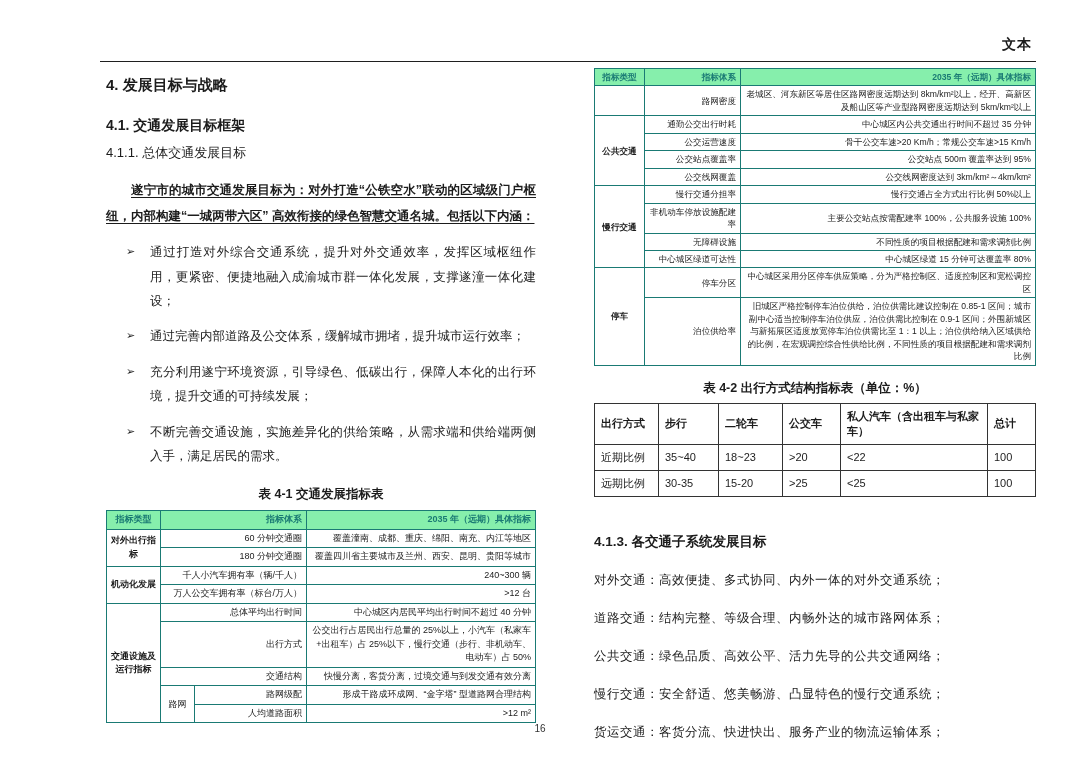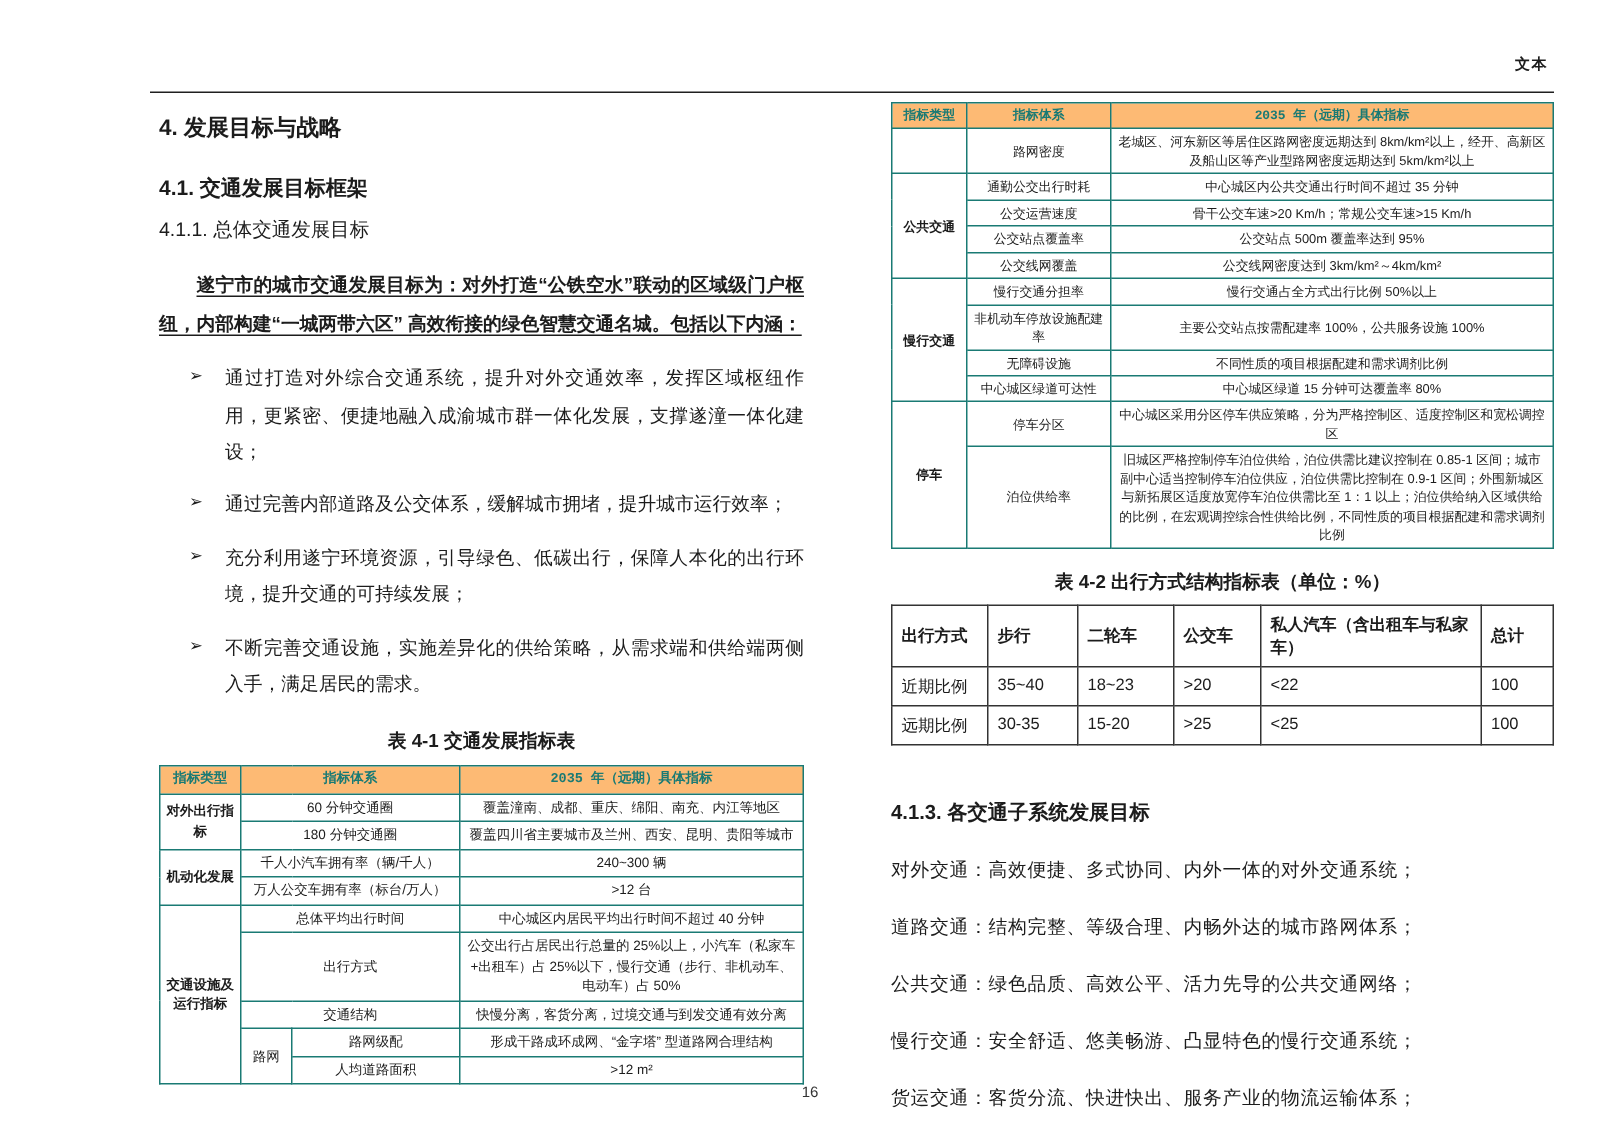--- a/index.html
+++ b/index.html
@@ -4,21 +4,21 @@
 <style>
   * { margin:0; padding:0; box-sizing:border-box; }
   html,body { background:#ffffff; }
   body {
     width:1080px; height:764px; position:relative; overflow:hidden;
     font-family:"Liberation Sans","DejaVu Sans",sans-serif;
     color:#1c1c1c;
   }
   .corner-label {
     position:absolute; top:36px; right:48px;
-    font-size:10px; font-weight:bold; letter-spacing:1px;
+    font-size:14px; font-weight:bold; letter-spacing:1px;
   }
   .top-rule {
     position:absolute; top:61px; left:100px; width:936px;
     border-top:1.6px solid #1f1f1f;
   }
   .col-left  { position:absolute; left:106px; top:70px;  width:430px; }
   .col-right { position:absolute; left:594px; top:68px; width:442px; }
 
   .h1 { font-size:15px;  font-weight:bold; margin-top:6px; }
   .h2 { font-size:14px;  font-weight:bold; margin-top:22px; }
@@ -41,24 +41,24 @@
 
   .table-title {
     text-align:center; font-weight:bold; font-size:12.5px;
     margin:18px 0 7px 0;
   }
   table { border-collapse:collapse; width:100%; table-layout:fixed; }
 
   
   .ind td, .ind th {
     border:1px solid #1a7a74; padding:2px 4px;
-    vertical-align:middle; text-align:center; word-break:break-all;
+    vertical-align:middle; text-align:right; word-break:break-all;
   }
   .ind th {
-    background:#fdba74; color:#1a7a74; font-weight:bold;font-family:Liberation Mono, monospace;
+    background:#86efac; color:#1a7a74; font-weight:bold;
   }
   .t-left  td, .t-left th  { font-size:9px;   line-height:1.5; }
   .t-right td, .t-right th { font-size:8.6px; line-height:1.45; }
   .ind .cat { font-weight:bold; text-align:center; }
   .ind .sub { text-align:center; }
 
   
   .t-mode td, .t-mode th {
     border:1px solid #333; padding:5px 6px; font-size:11px;
     text-align:left; vertical-align:middle;

